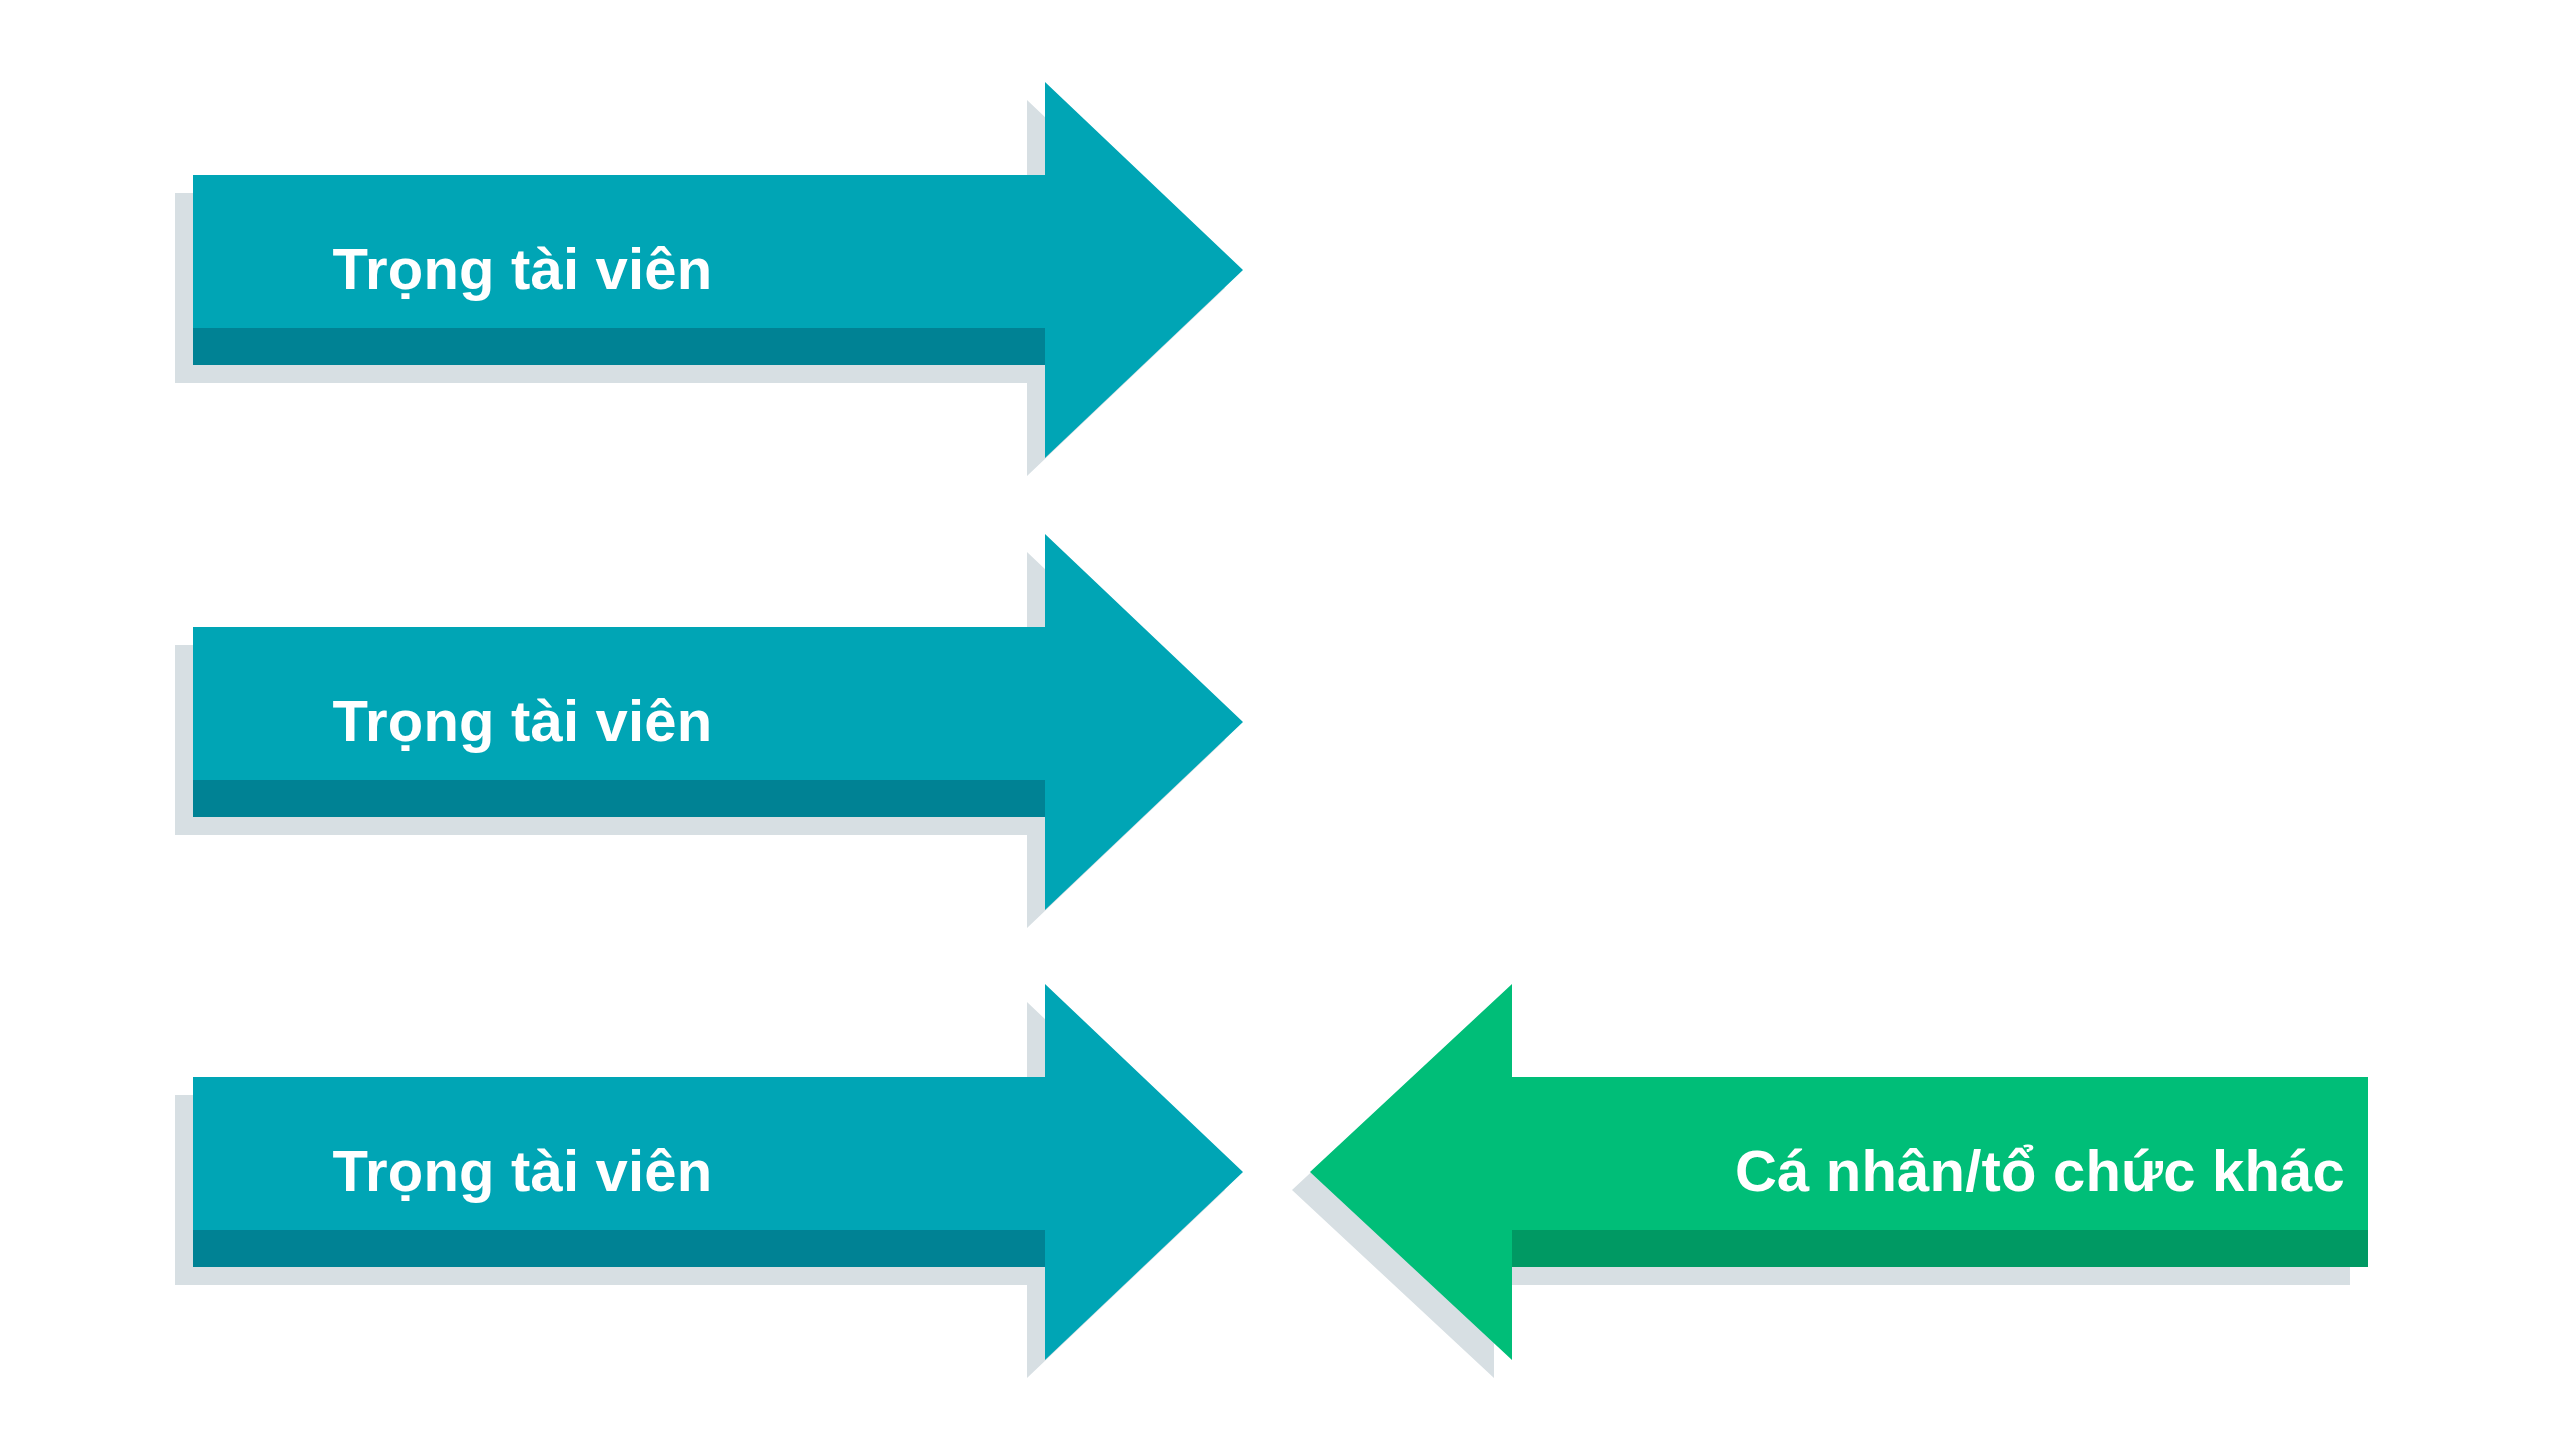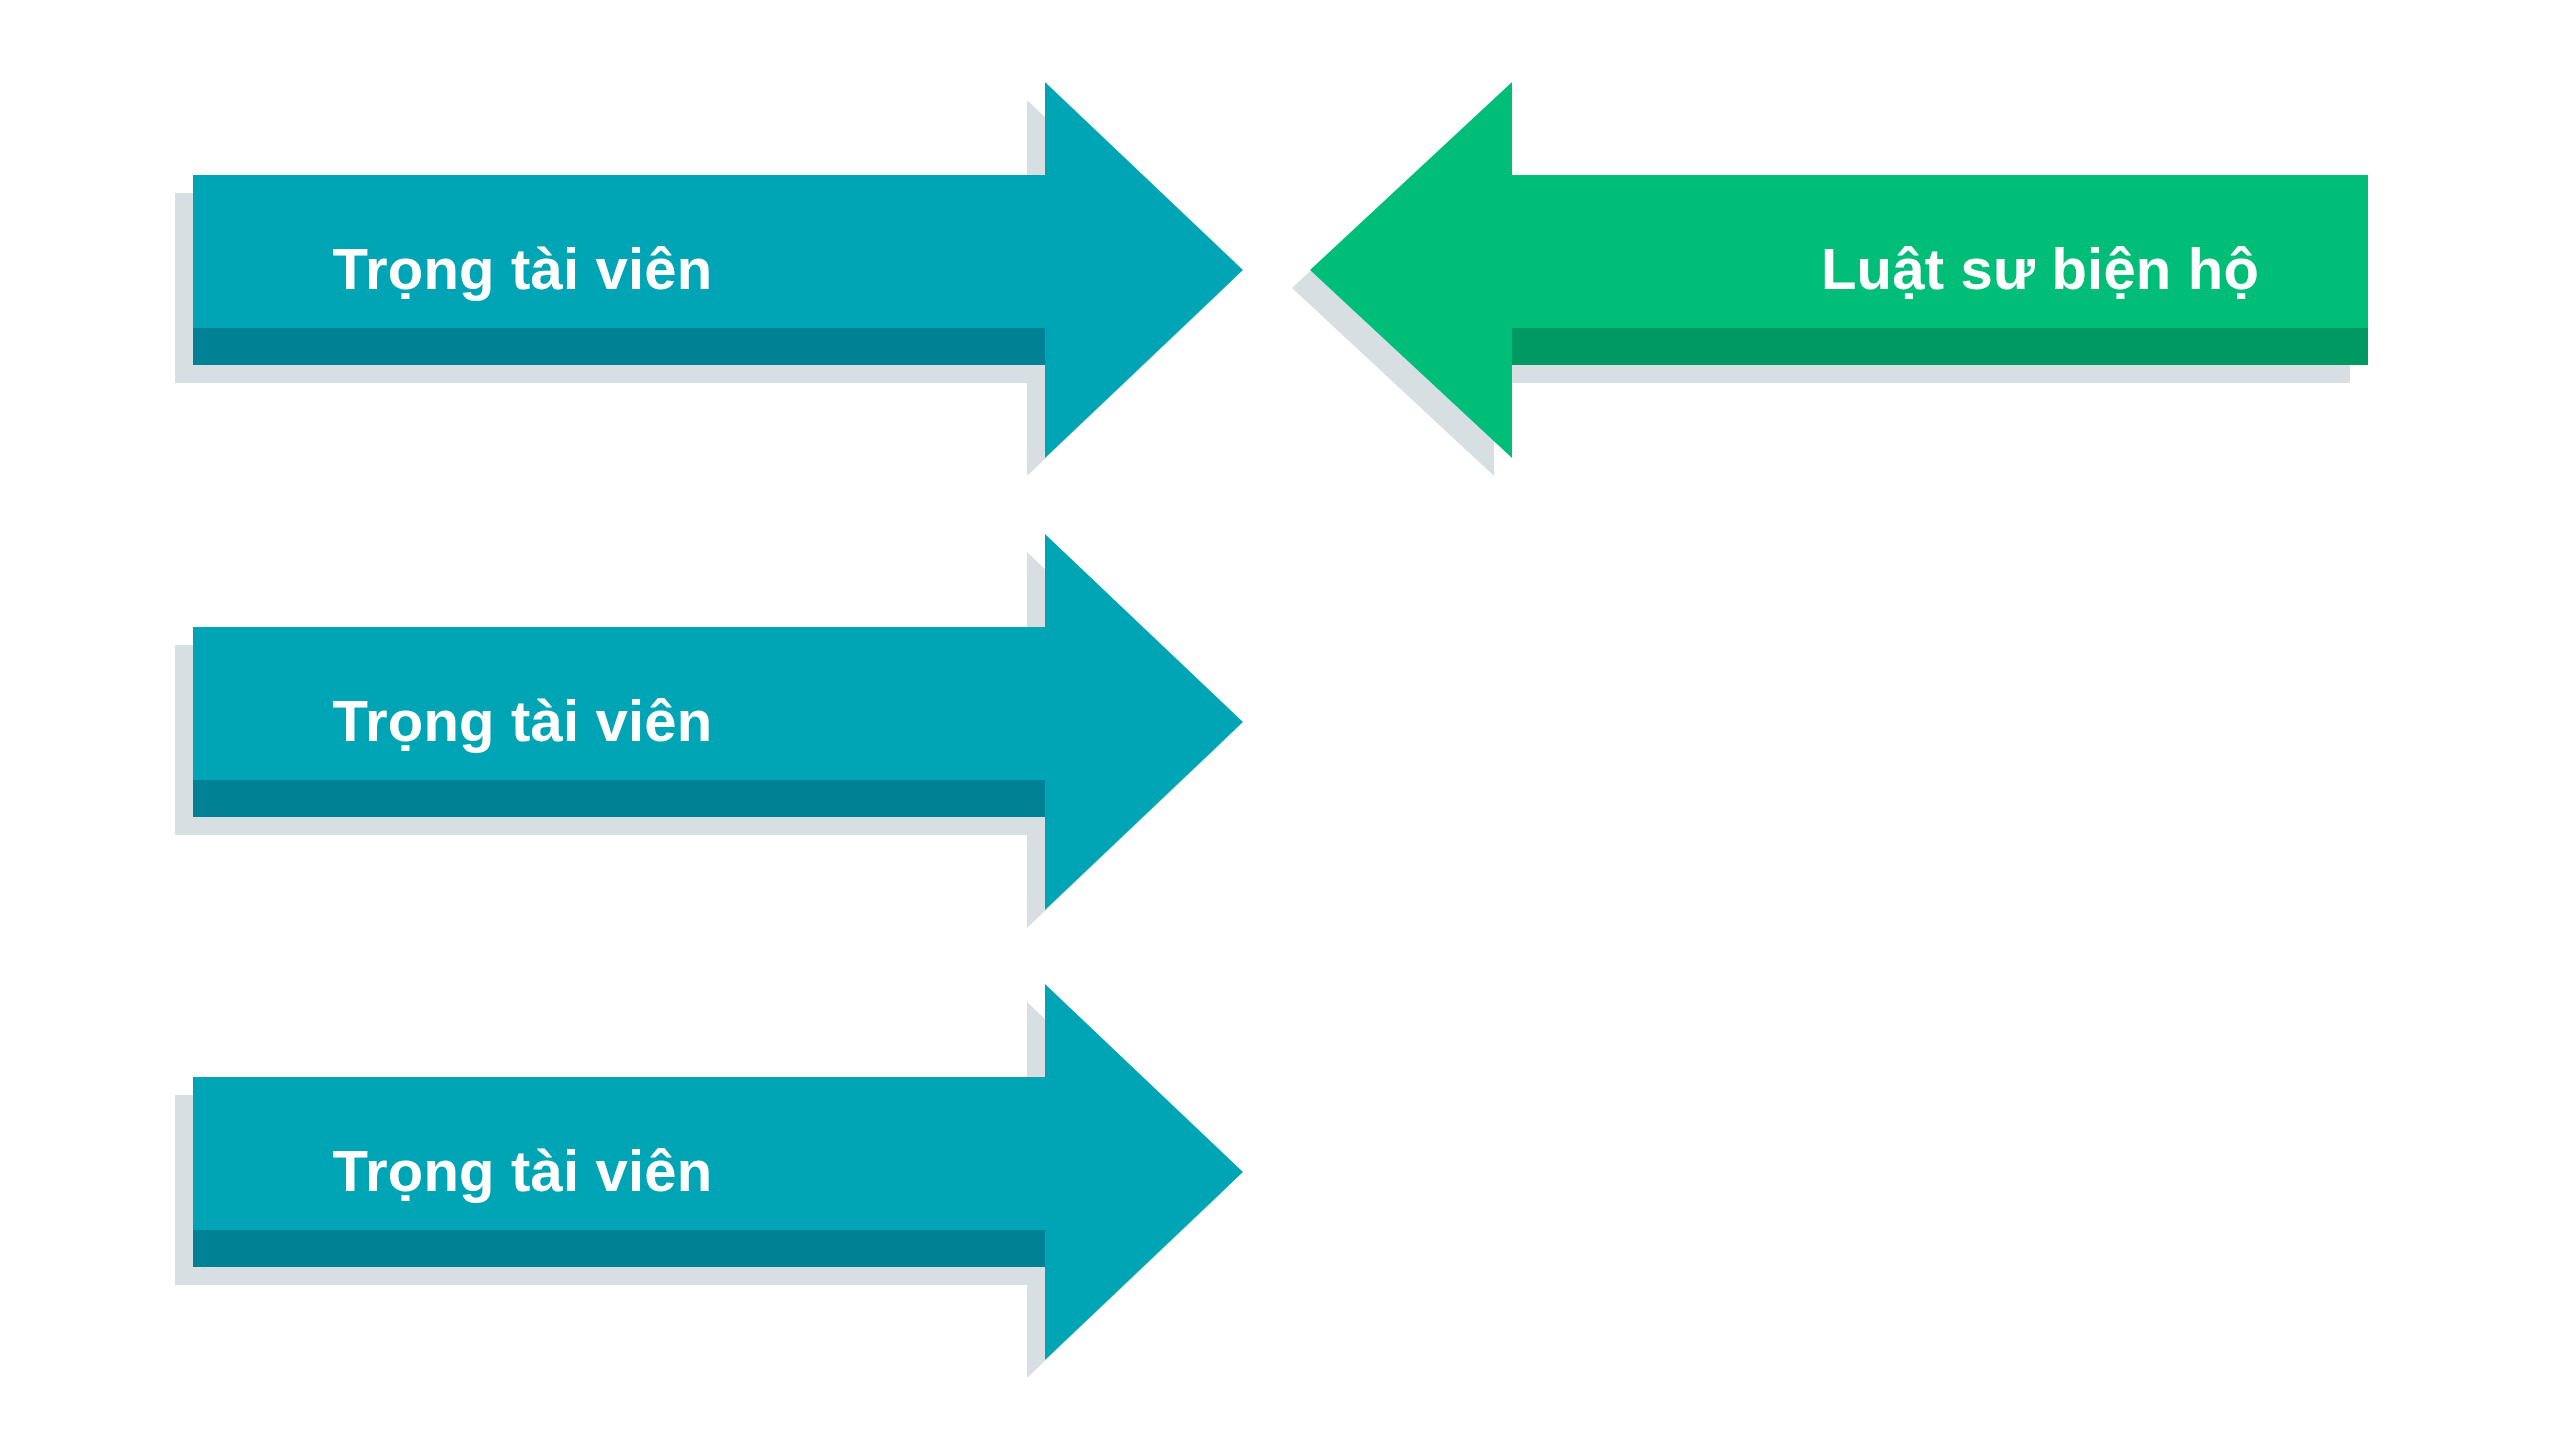--- a/index.html
+++ b/index.html
@@ -81,34 +81,20 @@
       </div>
       <div class="layer">
         <svg class="shape" viewBox="0 0 1250 452" preserveAspectRatio="none" aria-hidden="true">
           <path d="M193,131 L1045,131 L1045,38 L1243,226 L1045,414 L1045,321 L193,321 Z" fill="#00a5b5"></path>
           <path d="M193,284 L1045,284 L1045,321 L193,321 Z" fill="#008294"></path>
         </svg>
       </div>
       <div class="label label-left">Trọng tài viên</div>
     </div>
 
-    <div class="arrow-right">
-      <div class="layer shadow-layer">
-        <svg class="shape" viewBox="0 0 1260 452" preserveAspectRatio="none" aria-hidden="true">
-          <path d="M10,226 L212,38 L212,131 L1068,131 L1068,321 L212,321 L212,414 Z" fill="#d7dfe3"></path>
-        </svg>
-      </div>
-      <div class="layer">
-        <svg class="shape" viewBox="0 0 1260 452" preserveAspectRatio="none" aria-hidden="true">
-          <path d="M10,226 L212,38 L212,131 L1068,131 L1068,321 L212,321 L212,414 Z" fill="#00be78"></path>
-          <path d="M212,284 L1068,284 L1068,321 L212,321 Z" fill="#009963"></path>
-        </svg>
-      </div>
-      <div class="label label-right">Luật sư biện hộ</div>
-    </div>
 
   </div>
 
   <div class="row r1">
 
     <div class="arrow-left">
       <div class="layer shadow-layer">
         <svg class="shape" viewBox="0 0 1250 452" preserveAspectRatio="none" aria-hidden="true">
           <path d="M193,131 L1045,131 L1045,38 L1243,226 L1045,414 L1045,321 L193,321 Z" fill="#d7dfe3"></path>
         </svg>
@@ -135,16 +121,30 @@
       </div>
       <div class="layer">
         <svg class="shape" viewBox="0 0 1250 452" preserveAspectRatio="none" aria-hidden="true">
           <path d="M193,131 L1045,131 L1045,38 L1243,226 L1045,414 L1045,321 L193,321 Z" fill="#00a5b5"></path>
           <path d="M193,284 L1045,284 L1045,321 L193,321 Z" fill="#008294"></path>
         </svg>
       </div>
       <div class="label label-left">Trọng tài viên</div>
     </div>
 
+    <div class="arrow-right">
+      <div class="layer shadow-layer">
+        <svg class="shape" viewBox="0 0 1260 452" preserveAspectRatio="none" aria-hidden="true">
+          <path d="M10,226 L212,38 L212,131 L1068,131 L1068,321 L212,321 L212,414 Z" fill="#d7dfe3"></path>
+        </svg>
+      </div>
+      <div class="layer">
+        <svg class="shape" viewBox="0 0 1260 452" preserveAspectRatio="none" aria-hidden="true">
+          <path d="M10,226 L212,38 L212,131 L1068,131 L1068,321 L212,321 L212,414 Z" fill="#00be78"></path>
+          <path d="M212,284 L1068,284 L1068,321 L212,321 Z" fill="#009963"></path>
+        </svg>
+      </div>
+      <div class="label label-right">Cá nhân/tổ chức khác</div>
+    </div>
 
   </div>
 
 </div>
 
 </body></html>

